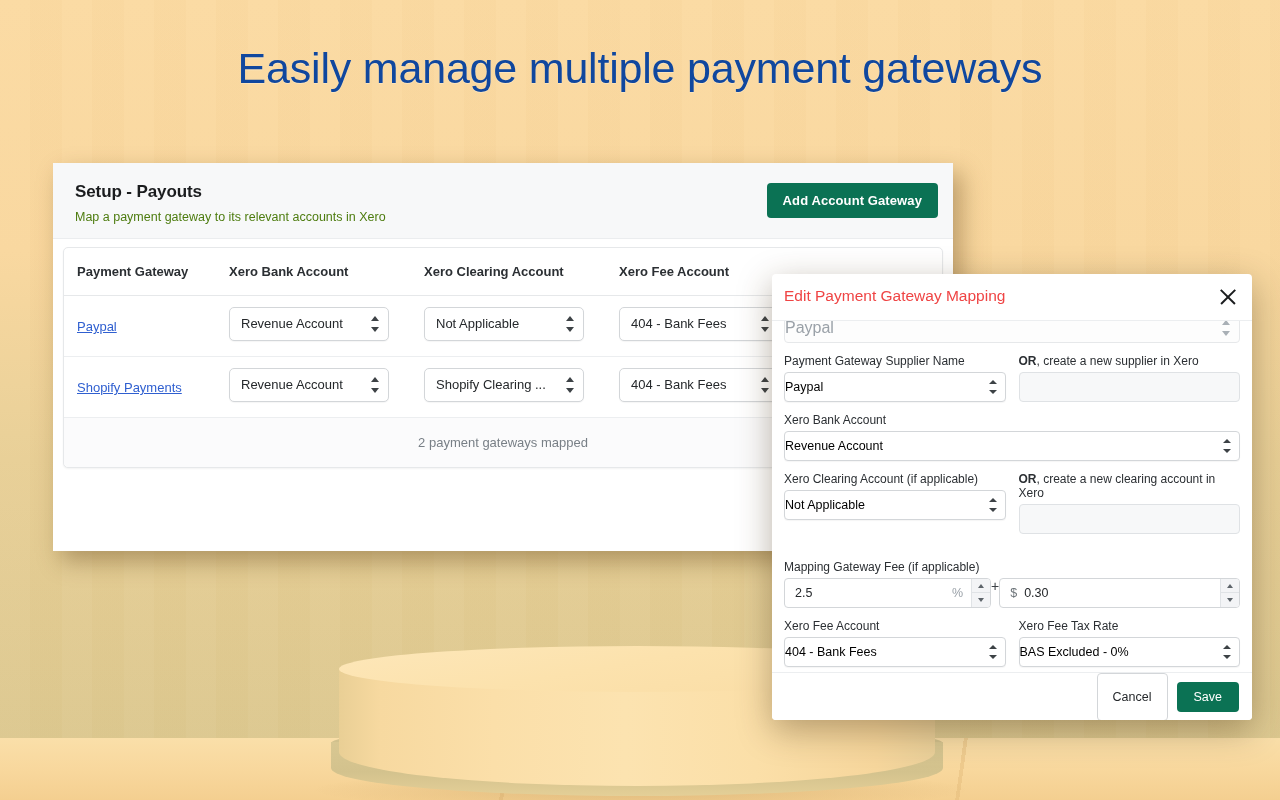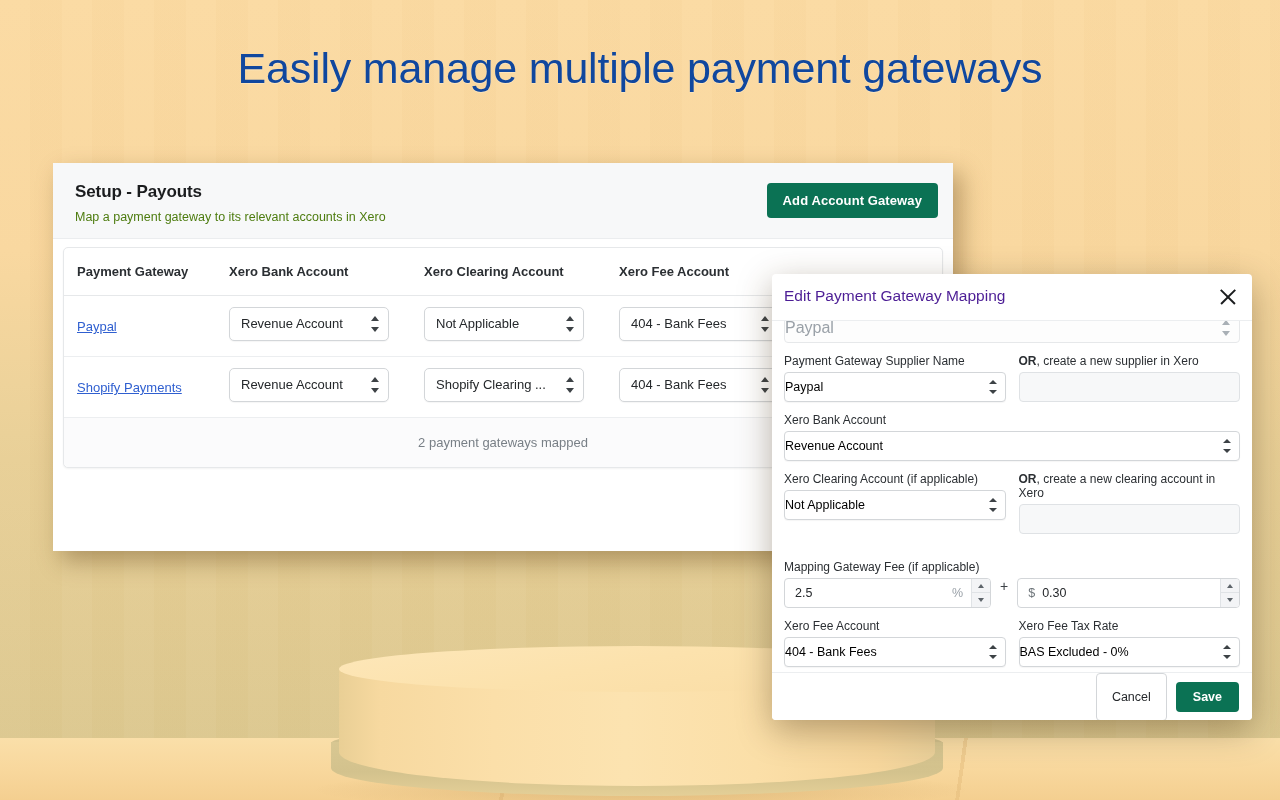--- a/index.html
+++ b/index.html
@@ -216,21 +216,21 @@
     overflow: hidden;
   }
   .modal-header {
     position: relative;
     height: 47px;
     border-bottom: 1px solid #eceef0;
     padding: 13px 0 0 12px;
   }
   .modal-title {
     font-size: 15.5px;
-    color: #4c1d95;
+    color: #ef4444;
   }
   .modal-close {
     position: absolute; right: 13px; top: 12px;
     width: 22px; height: 22px;
     cursor: pointer;
   }
   .modal-close:before, .modal-close:after {
     content: ""; position: absolute; left: 1px; top: 10px;
     width: 20px; height: 1.6px; background: #1a1c1e;
   }
@@ -278,21 +278,21 @@
     border-radius: 4px;
     box-shadow: 0 1px 1px rgba(20,20,20,.04);
   }
   .msel .sel-text { line-height: 28px; font-size: 12.5px; left: 10px; max-width: calc(100% - 32px); }
   .msel .sel-arrows { width: 8px; height: 14px; right: 8px; }
   .msel .sel-arrows i { border-left-width: 4px; border-right-width: 4px; }
   .msel .sel-arrows i.up { border-bottom-width: 4.5px; }
   .msel .sel-arrows i.dn { border-top-width: 4.5px; }
 
   
-  .fee-row { display: flex; align-items: flex-start; gap: 9px; }
+  .fee-row { display: flex; align-items: flex-start; }
   .stepper {
     position: relative;
     display: flex; align-items: stretch;
     height: 30px;
     background: #ffffff;
     border: 1px solid #d3d6d9;
     border-radius: 4px;
     overflow: hidden;
   }
   .stepper.pct { width: 207px; }
@@ -357,21 +357,21 @@
     font-size: 12.5px;
     color: #25282b;
     padding: 16px 15px;
     cursor: pointer;
   }
   .btn-save {
     background: #0b7254;
     border: none;
     border-radius: 4px;
     font-size: 12.5px;
-    font-weight: 700;
+    font-weight: 400;
     color: #ffffff;
     padding: 8px 17px;
     cursor: pointer;
   }
 </style>
 </head>
 <body>
 
 <div id="scene">
 

